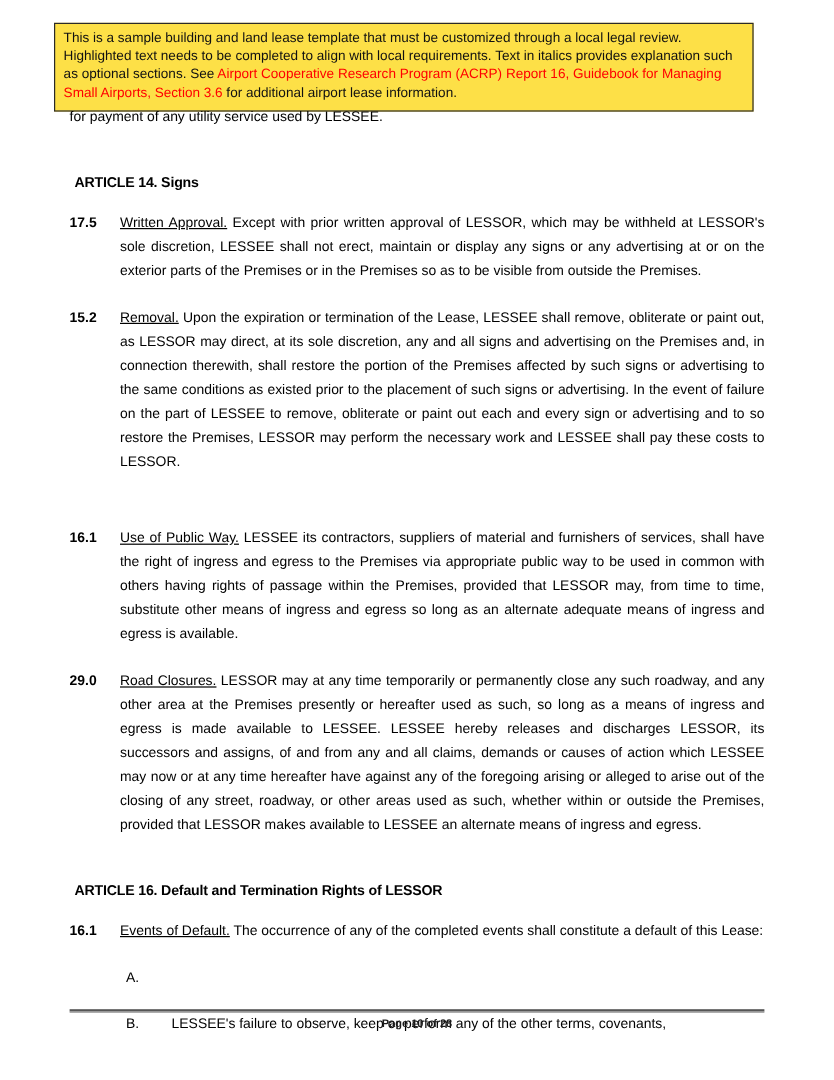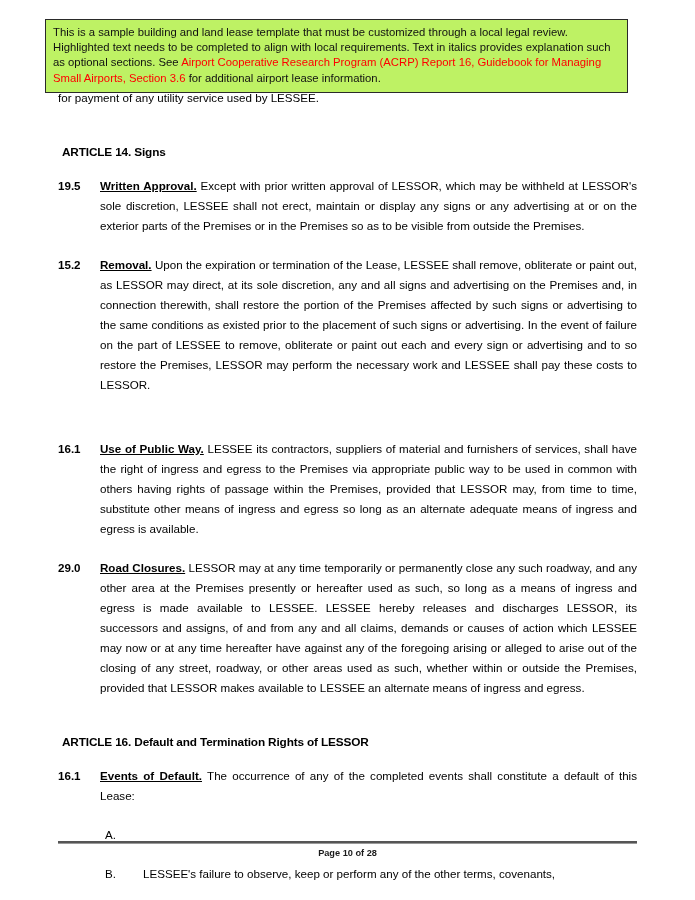--- a/index.html
+++ b/index.html
@@ -26,21 +26,21 @@
 
   
   .notice-box {
     position: absolute;
     left: 45px;
     top: 19px;
     width: 583px;
     box-sizing: border-box;
     border: 1px solid #2a2a2a;
     padding: 5px 7px 6px 7px;
-    background: #bef264;
+    background: #fde047;
   }
   .notice-text {
     font-size: 11.3px;
     line-height: 15.2px;
     color: #111111;
     margin: 0;
     text-align: left;
   }
   .notice-red {
     color: #ff0000;
@@ -89,21 +89,21 @@
     font-weight: bold;
     line-height: 20px;
   }
   .clause-body {
     flex: 1 1 auto;
     font-size: 11.6px;
     line-height: 20px;
     text-align: justify;
   }
   .clause-title {
-    font-weight: bold;
+    font-weight: normal;
     text-decoration: underline;
     margin-top: 32px;
   }
 
   
   .subitem {
     display: flex;
     align-items: flex-start;
     margin: 0;
     padding-left: 47px;
@@ -160,21 +160,21 @@
 
       <p class="para-plain">for payment of any utility service used by LESSEE.</p>
 
       <div class="gap-xl"></div>
 
       <div class="article-heading">ARTICLE 14. Signs</div>
 
       <div class="gap-sm"></div>
 
       <div class="clause">
-        <div class="clause-num">19.5</div>
+        <div class="clause-num">17.5</div>
         <div class="clause-body"><span class="clause-title">Written Approval.</span><span> Except with prior written approval of LESSOR, which may be withheld at LESSOR's sole discretion, LESSEE shall not erect, maintain or display any signs or any advertising at or on the exterior parts of the Premises or in the Premises so as to be visible from outside the Premises.</span></div>
       </div>
 
       <div class="gap-md"></div>
 
       <div class="clause">
         <div class="clause-num">15.2</div>
         <div class="clause-body"><span class="clause-title">Removal.</span><span> Upon the expiration or termination of the Lease, LESSEE shall remove, obliterate or paint out, as LESSOR may direct, at its sole discretion, any and all signs and advertising on the Premises and, in connection therewith, shall restore the portion of the Premises affected by such signs or advertising to the same conditions as existed prior to the placement of such signs or advertising.  In the event of failure on the part of LESSEE to remove, obliterate or paint out each and every sign or advertising and to so restore the Premises, LESSOR may perform the necessary work and LESSEE shall pay these costs to LESSOR.</span></div>
       </div>
 

